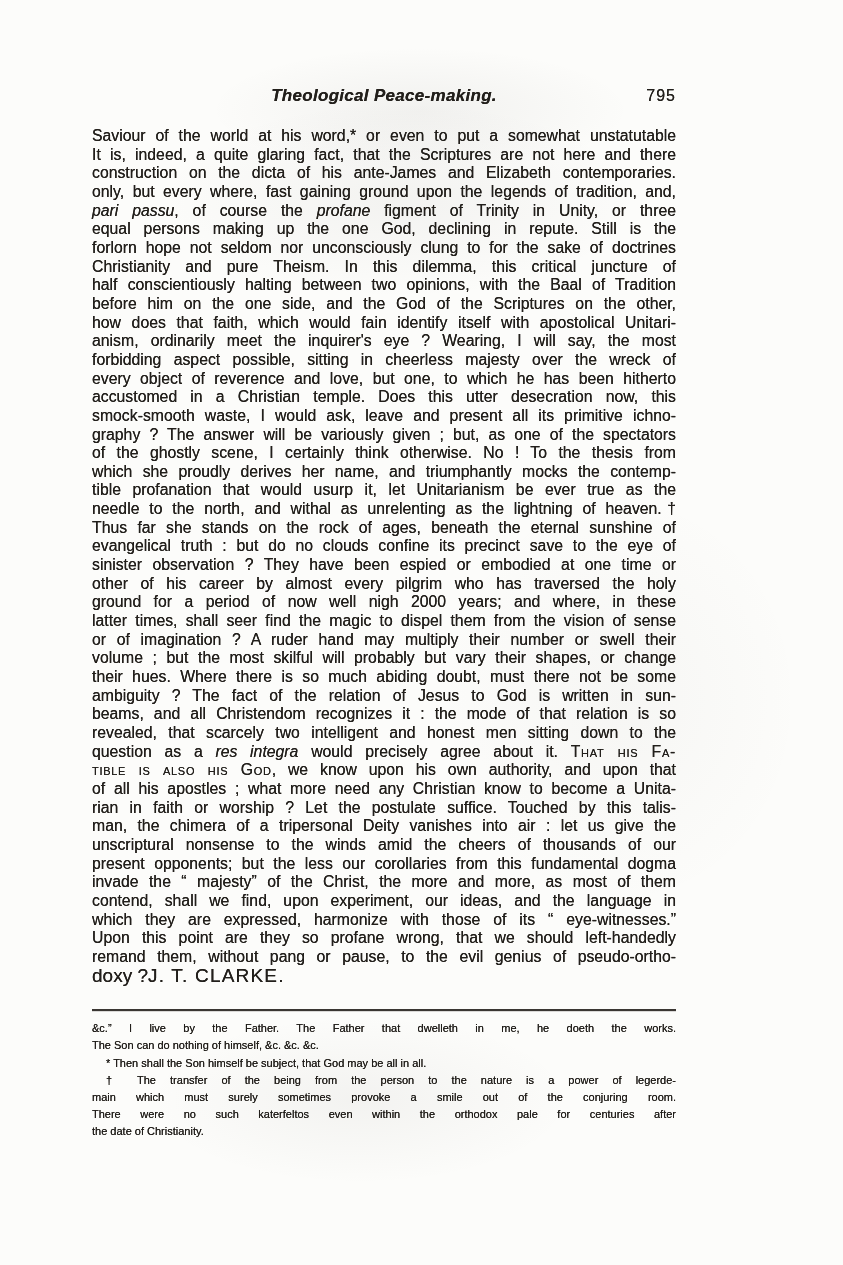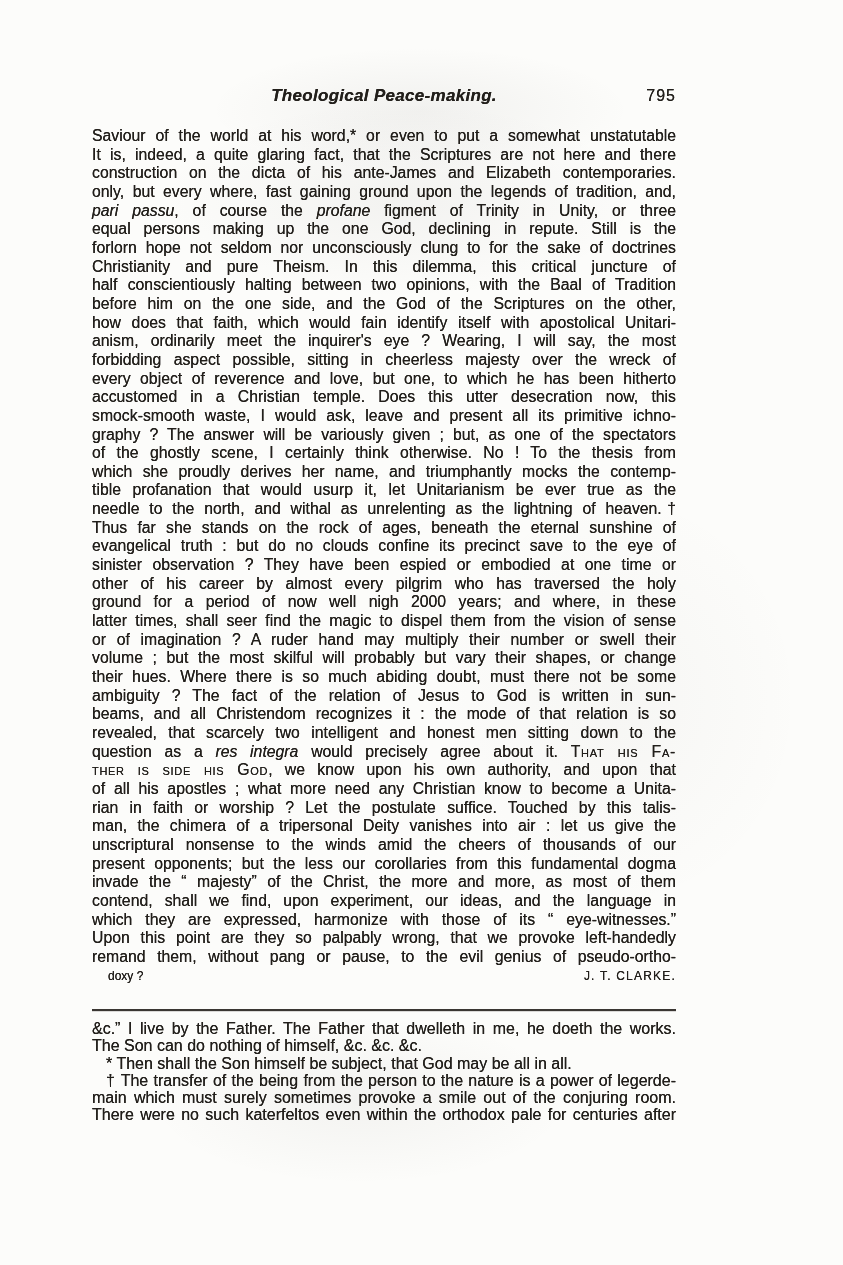--- a/index.html
+++ b/index.html
@@ -45,34 +45,33 @@
     font-size:15.8px;line-height:18.65px;
     text-align:justify;text-align-last:justify;
     text-shadow:0 0 .55px currentColor;
     white-space:normal;
   }
   .tline.nj{text-align-last:left;}
   .tline.ind{text-indent:14px;}
   .it{font-style:italic;margin-top:20px;}
   .sc{font-variant:small-caps;letter-spacing:.7px;}
   .closing-line{
-    display:flex;justify-content:space-between;align-items:baseline;
-    font-size:12px;line-height:18.65px;
+    display:flex;justify-content:flex-start;align-items:baseline;
+    font-size:19px;line-height:18.65px;
     text-shadow:0 0 .55px currentColor;
-    margin-left:16px;
   }
   .signature{letter-spacing:1.2px;}
   .footnote-rule{
     border:none;border-top:2px solid #3a3632;
     margin:24px 0 0 0;width:100%;
     box-shadow:0 .5px 0 rgba(58,54,50,.35);
   }
   .footnotes{margin-top:9px;}
   .footnotes .tline{
-    font-size:16px;line-height:17.2px;
+    font-size:11px;line-height:17.2px;
     text-shadow:0 0 .5px currentColor;
   }
 </style>
 </head>
 <body>
 
 <div class="page">
   <div class="content">
 
     <div class="running-head">
@@ -108,43 +107,44 @@
         <div class="tline"><span>other of his career by almost every pilgrim who has traversed the holy</span></div>
         <div class="tline"><span>ground for a period of now well nigh 2000 years; and where, in these</span></div>
         <div class="tline"><span>latter times, shall seer find the magic to dispel them from the vision of sense</span></div>
         <div class="tline"><span>or of imagination ?  A ruder hand may multiply their number or swell their</span></div>
         <div class="tline"><span>volume ; but the most skilful will probably but vary their shapes, or change</span></div>
         <div class="tline"><span>their hues.  Where there is so much abiding doubt, must there not be some</span></div>
         <div class="tline"><span>ambiguity ?  The fact of the relation of Jesus to God is written in sun-</span></div>
         <div class="tline"><span>beams, and all Christendom recognizes it : the mode of that relation is so</span></div>
         <div class="tline"><span>revealed, that scarcely two intelligent and honest men sitting down to the</span></div>
         <div class="tline"><span>question as a </span><span class="it">res integra</span><span> would precisely agree about it.  </span><span class="sc">That his Fa-</span></div>
-        <div class="tline"><span class="sc">ther is side his God</span><span>, we know upon his own authority, and upon that</span></div>
+        <div class="tline"><span class="sc">tible is also his God</span><span>, we know upon his own authority, and upon that</span></div>
         <div class="tline"><span>of all his apostles ; what more need any Christian know to become a Unita-</span></div>
         <div class="tline"><span>rian in faith or worship ?  Let the postulate suffice.  Touched by this talis-</span></div>
         <div class="tline"><span>man, the chimera of a tripersonal Deity vanishes into air : let us give the</span></div>
         <div class="tline"><span>unscriptural nonsense to the winds amid the cheers of thousands of our</span></div>
         <div class="tline"><span>present opponents; but the less our corollaries from this fundamental dogma</span></div>
         <div class="tline"><span>invade the “ majesty” of the Christ, the more and more, as most of them</span></div>
         <div class="tline"><span>contend, shall we find, upon experiment, our ideas, and the language in</span></div>
         <div class="tline"><span>which they are expressed, harmonize with those of its “ eye-witnesses.”</span></div>
-        <div class="tline"><span>Upon this point are they so palpably wrong, that we provoke left-handedly</span></div>
+        <div class="tline"><span>Upon this point are they so profane wrong, that we should left-handedly</span></div>
         <div class="tline"><span>remand them, without pang or pause, to the evil genius of pseudo-ortho-</span></div>
       </div>
 
     <div class="closing-line">
       <span>doxy ?</span>
       <span class="signature">J. T. CLARKE.</span>
     </div>
 
     <hr class="footnote-rule">
 
     <div class="footnotes">
         <div class="tline"><span>&amp;c.” I live by the Father.  The Father that dwelleth in me, he doeth the works.</span></div>
         <div class="tline nj"><span>The Son can do nothing of himself, &amp;c. &amp;c. &amp;c.</span></div>
         <div class="tline nj ind"><span>* Then shall the Son himself be subject, that God may be all in all.</span></div>
         <div class="tline ind"><span>† The transfer of the being from the person to the nature is a power of legerde-</span></div>
         <div class="tline"><span>main which must surely sometimes provoke a smile out of the conjuring room.</span></div>
         <div class="tline"><span>There were no such katerfeltos even within the orthodox pale for centuries after</span></div>
+        <div class="tline nj"><span>the date of Christianity.</span></div>
       </div>
 
   </div>
 </div>
 
 </body></html>

